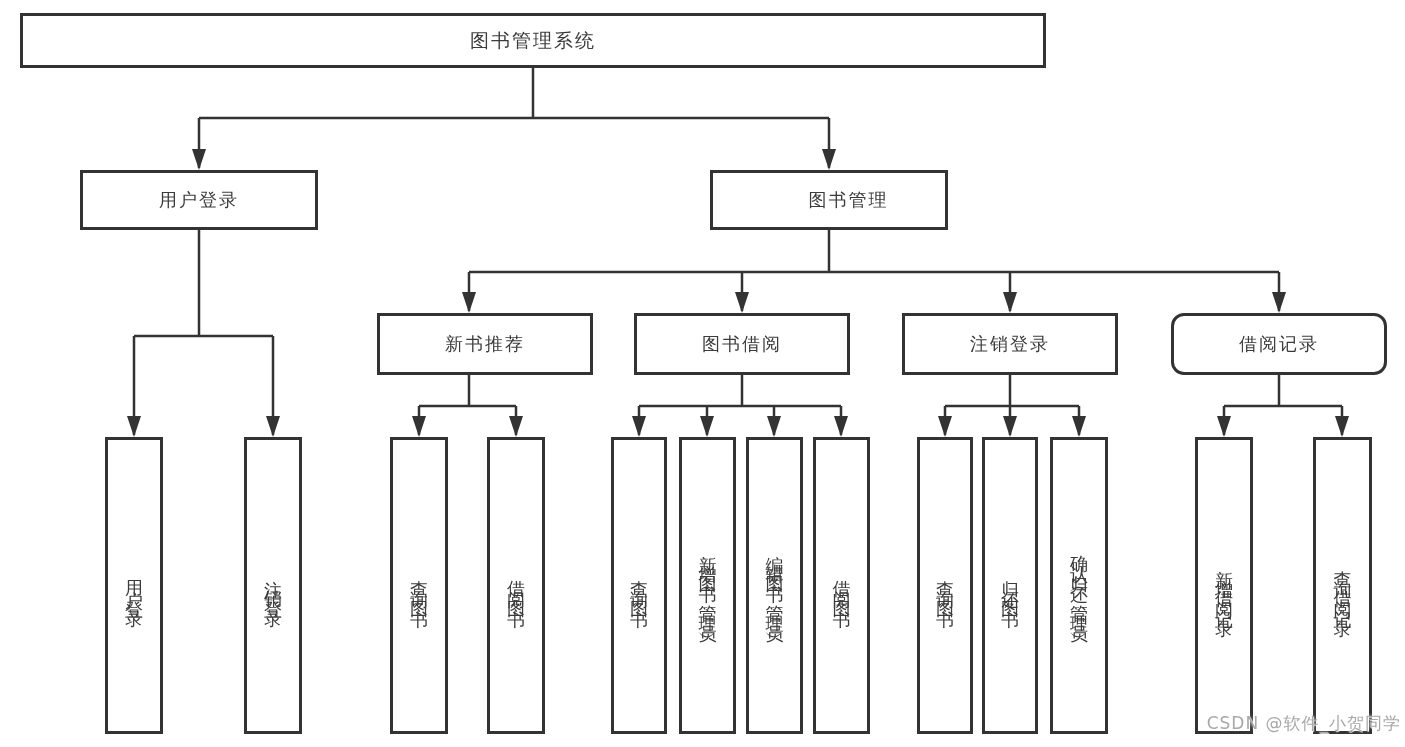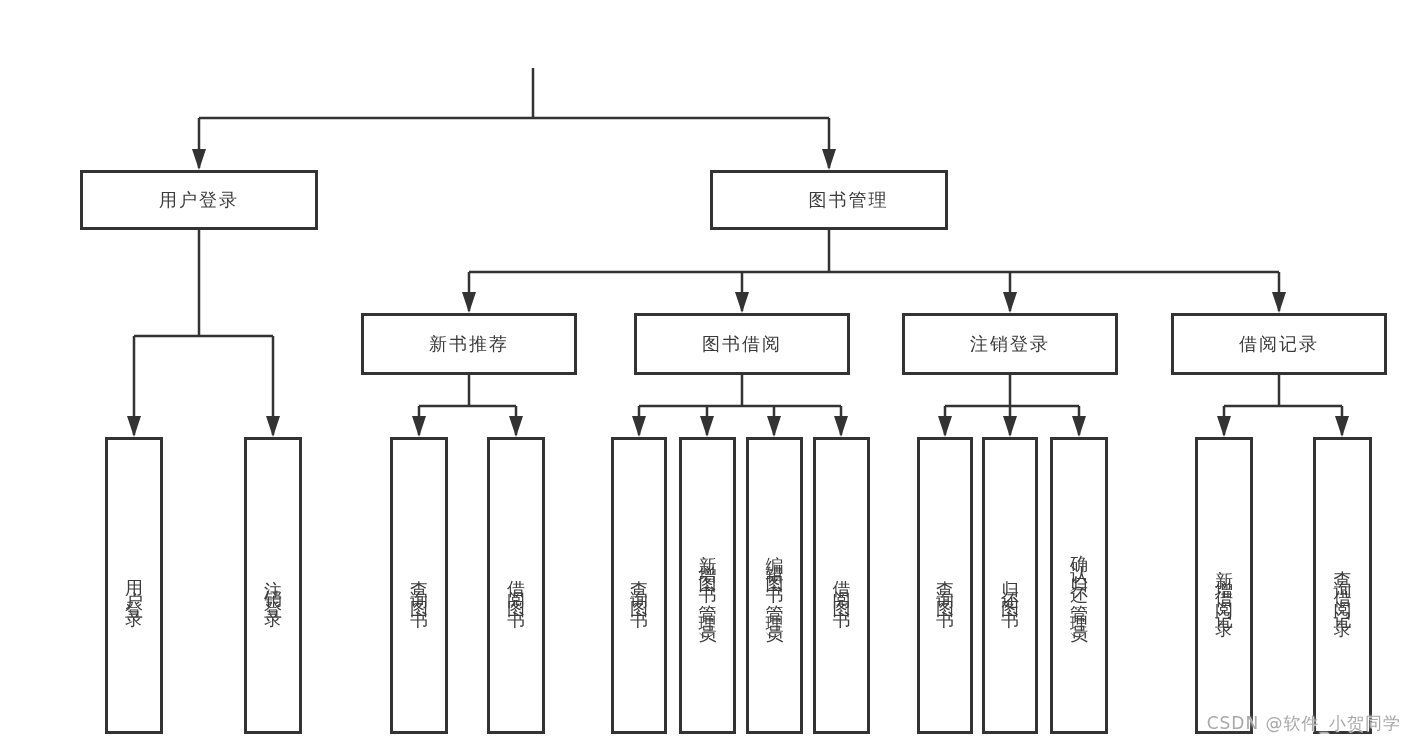--- a/index.html
+++ b/index.html
@@ -95,28 +95,29 @@
       <polygon points="774,437 767,416 781,416"></polygon>
       <polygon points="841,437 834,416 848,416"></polygon>
       <polygon points="945,437 938,416 952,416"></polygon>
       <polygon points="1010,437 1003,416 1017,416"></polygon>
       <polygon points="1079,437 1072,416 1086,416"></polygon>
       <polygon points="1224,437 1217,416 1231,416"></polygon>
       <polygon points="1342,437 1335,416 1349,416"></polygon>
     </g>
   </svg>
 
+  <div class="node h root-box" style="left:20px; top:13px; width:1026px; height:55px;">图书管理系统</div>
 
   <div class="node h" style="left:80px; top:170px; width:238px; height:60px;">用户登录</div>
   <div class="node h" style="left:710px; top:170px; width:238px; height:60px;padding-left:39px;">图书管理</div>
 
-  <div class="node h" style="left:361px; top:313px; width:216px; height:62px;">新书推荐</div>
+  <div class="node h" style="left:377px; top:313px; width:216px; height:62px;">新书推荐</div>
   <div class="node h" style="left:634px; top:313px; width:216px; height:62px;font-family:Liberation Mono, monospace;">图书借阅</div>
   <div class="node h" style="left:902px; top:313px; width:216px; height:62px;">注销登录</div>
-  <div class="node h" style="left:1171px; top:313px; width:216px; height:62px;">借阅记录</div>
+  <div class="node h" style="left:1171px; top:313px; width:216px; height:62px;border-radius:13px;">借阅记录</div>
 
   <div class="node v" style="left:105px; top:437px; width:58px; height:297px;">
       <span>用户登录</span>
     </div>
   <div class="node v" style="left:244px; top:437px; width:58px; height:297px;">
       <span>注销登录</span>
     </div>
 
   <div class="node v" style="left:390px; top:437px; width:58px; height:297px;">
       <span>查询图书</span>

